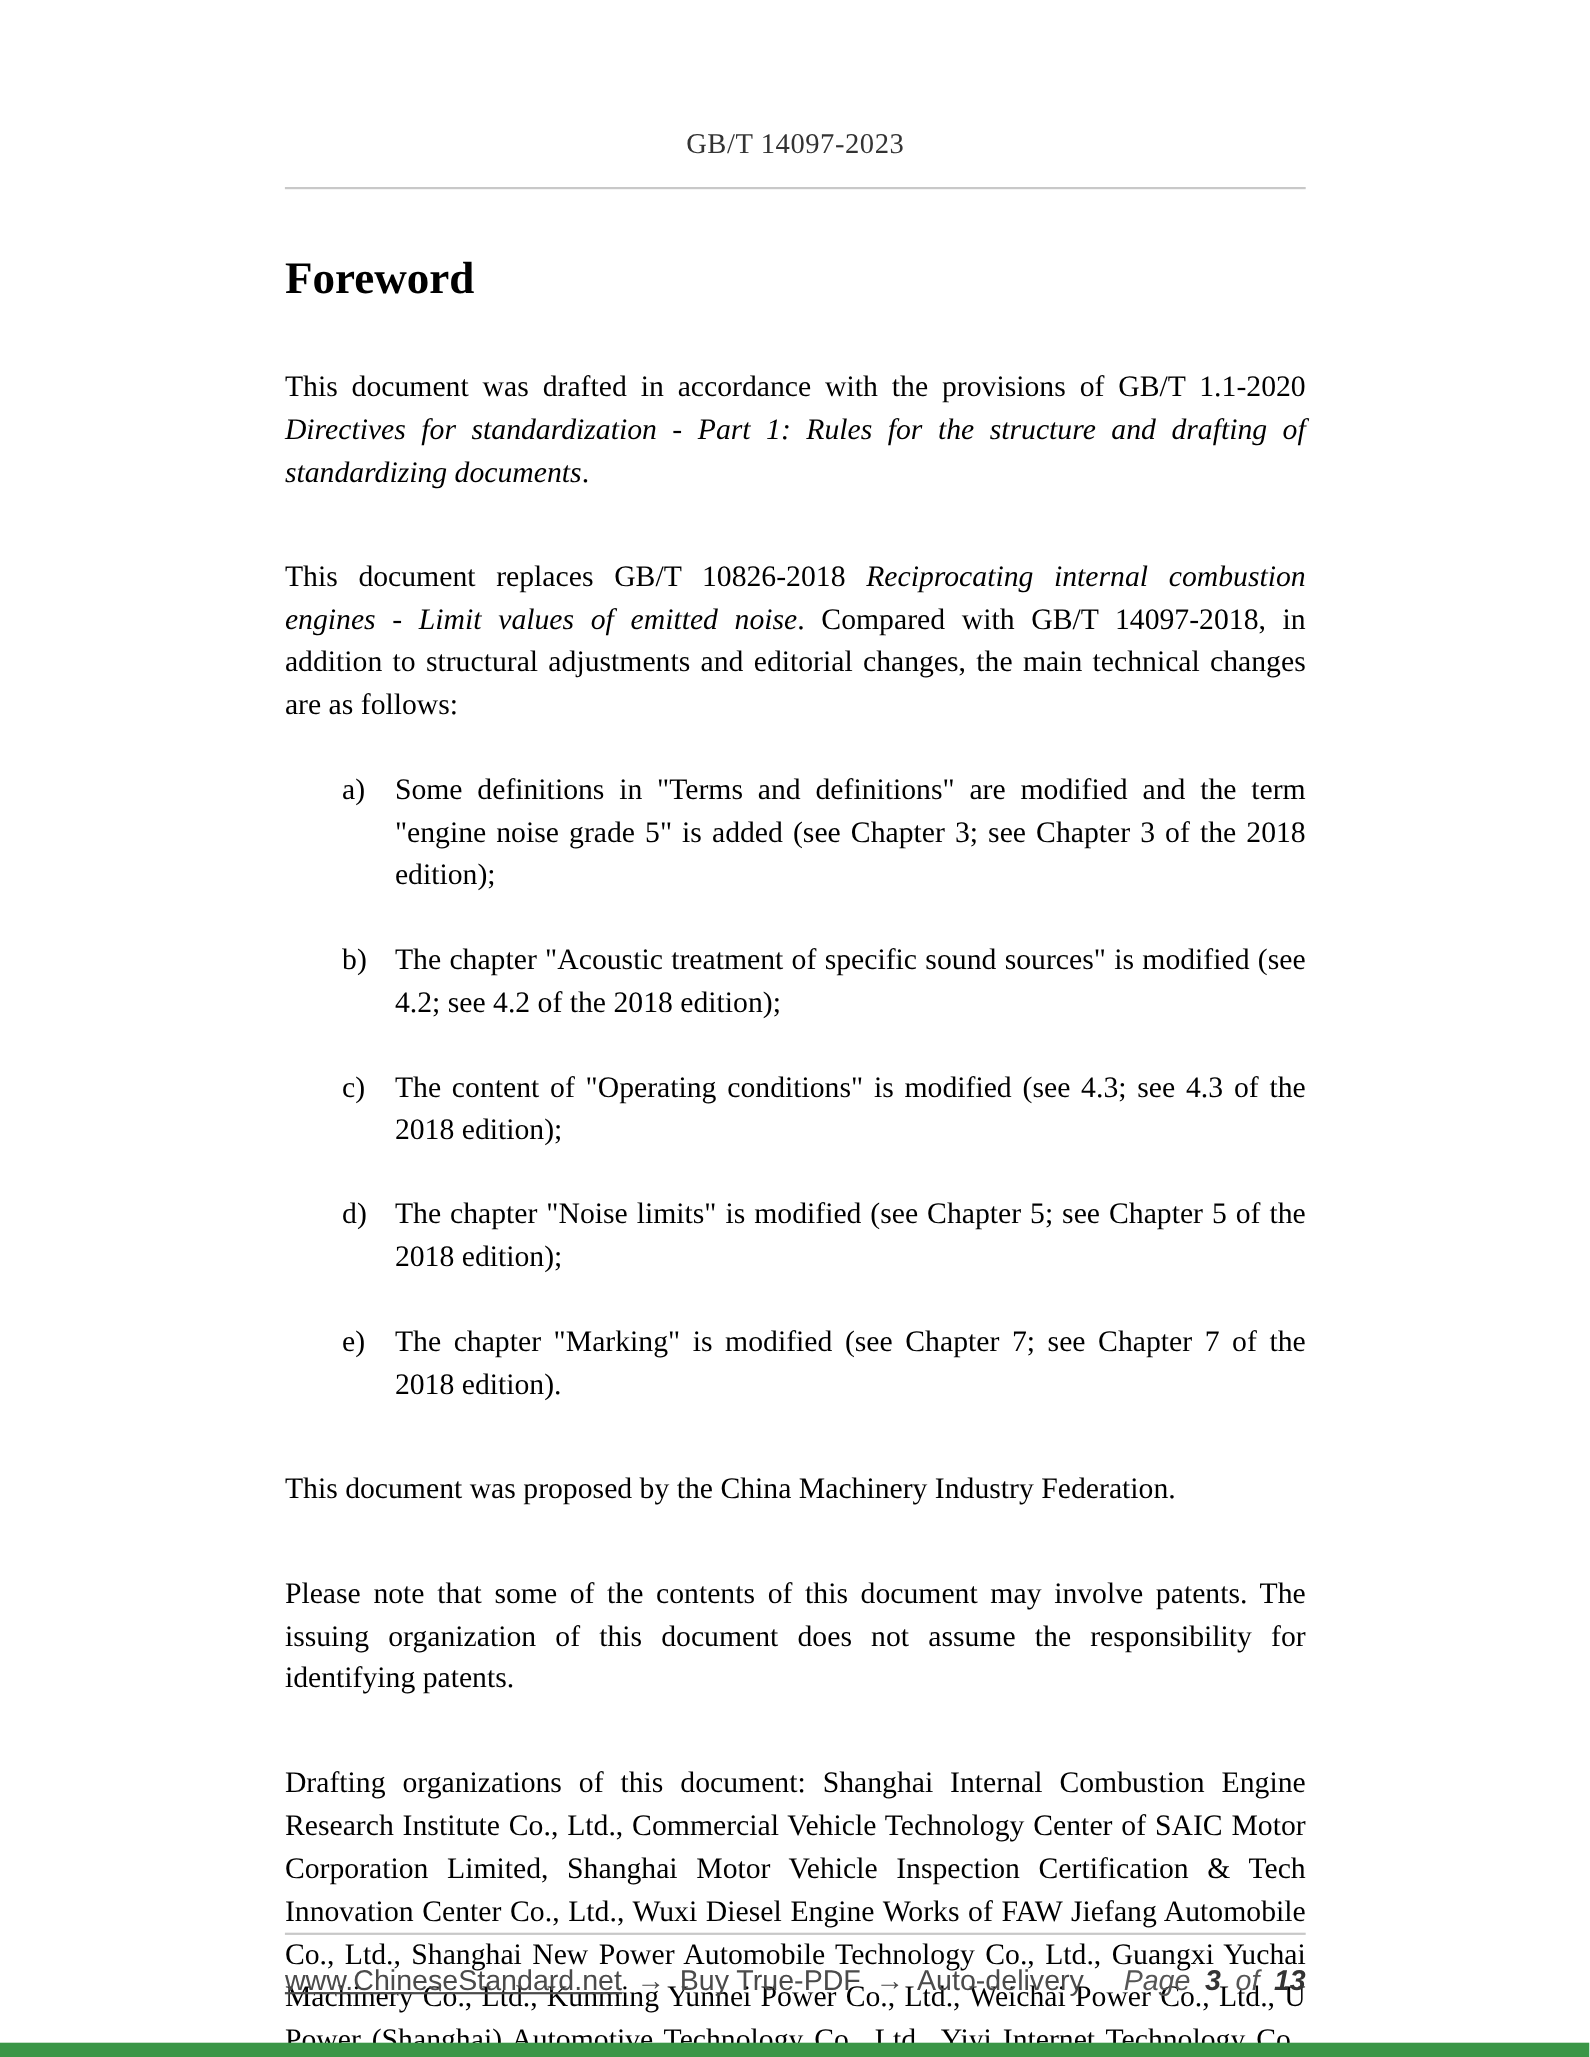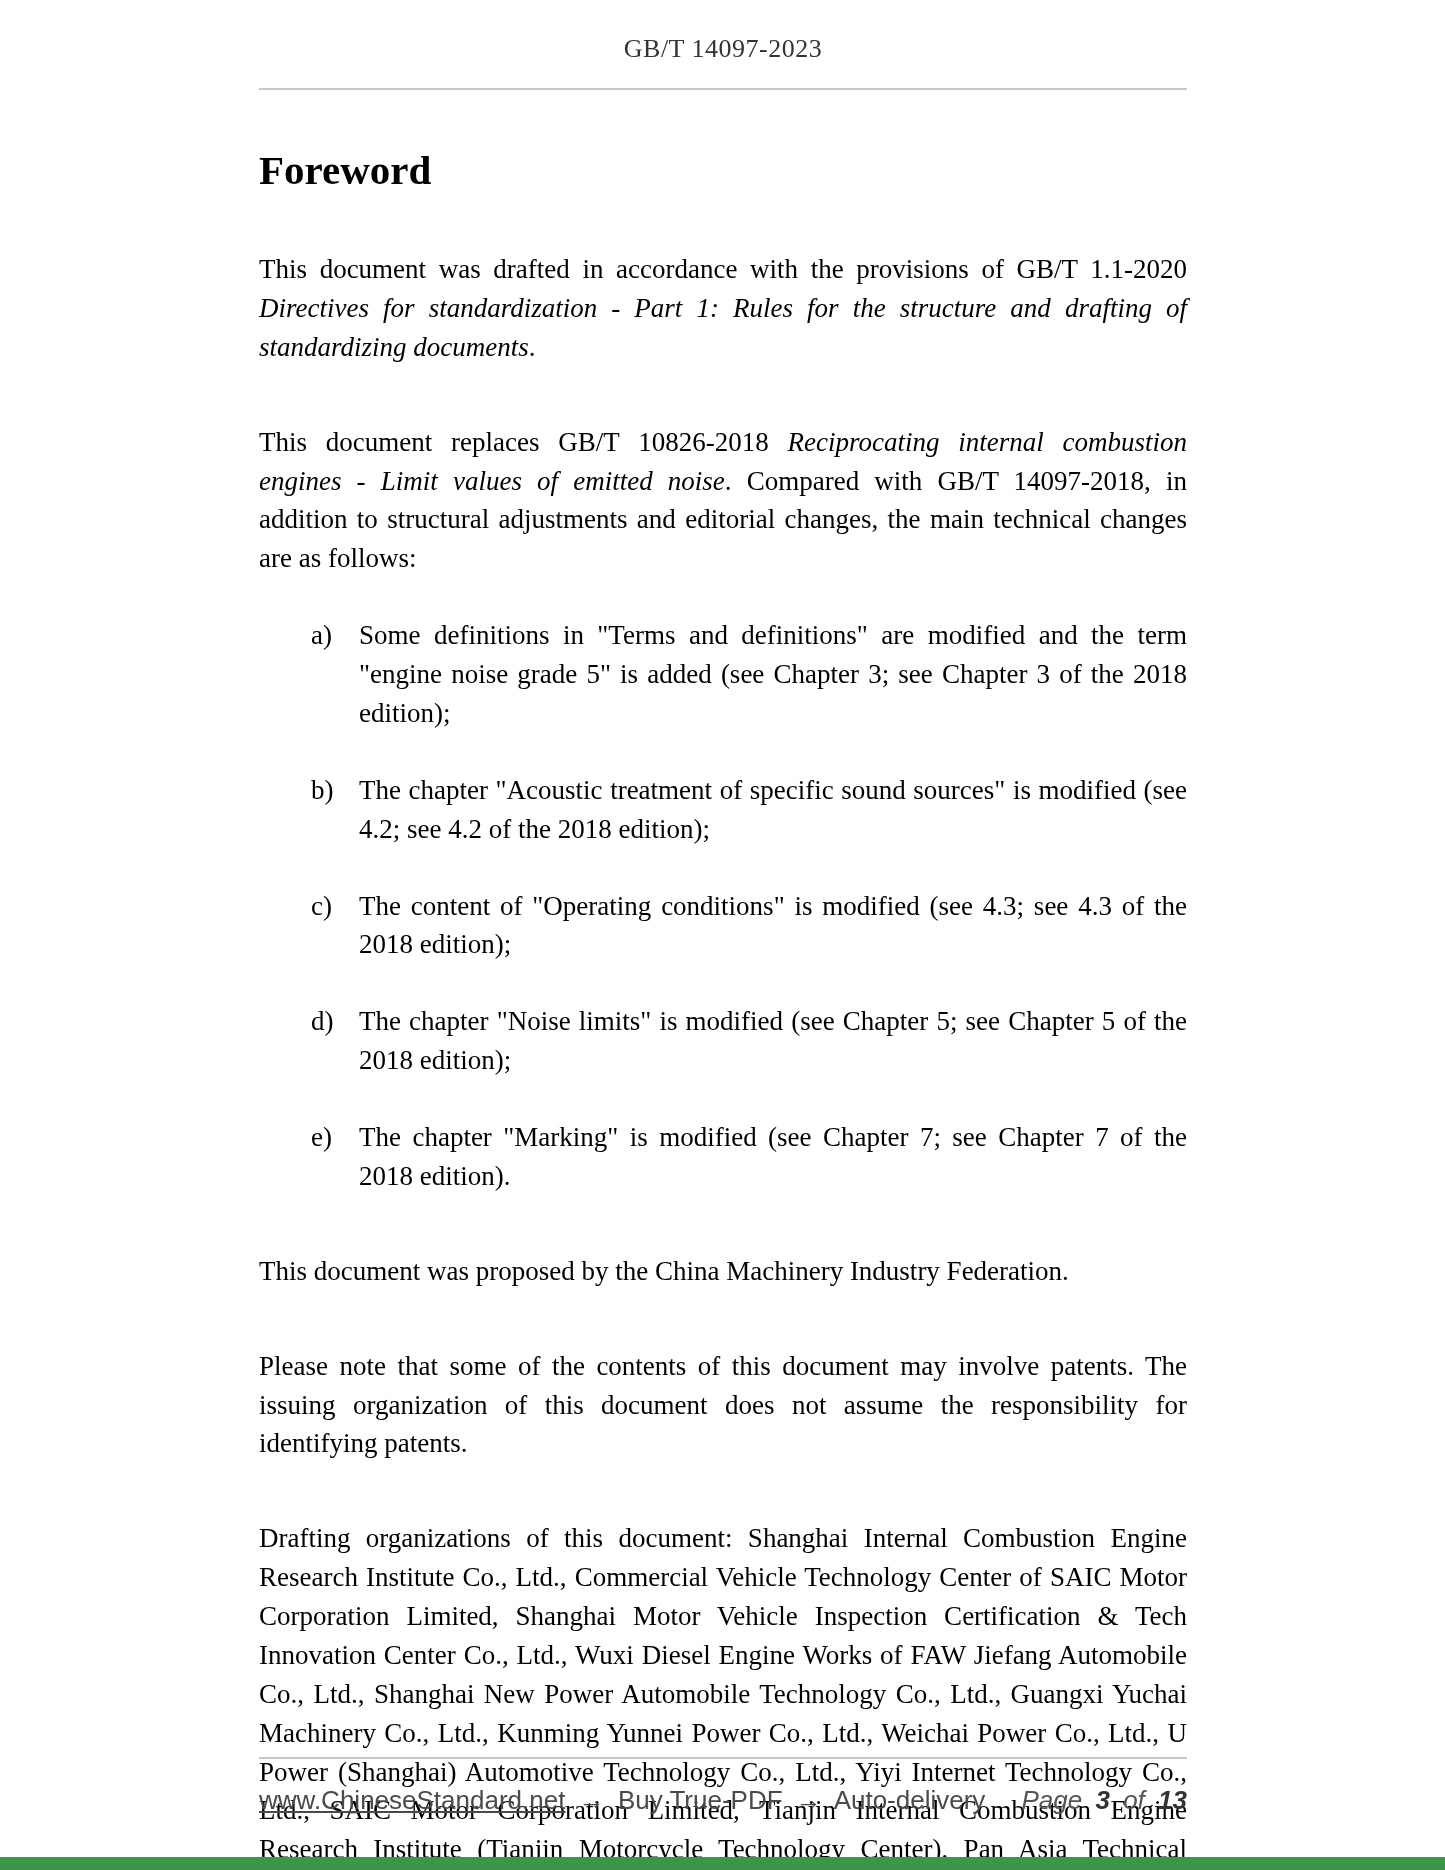--- a/index.html
+++ b/index.html
@@ -7,21 +7,21 @@
   body {
     background:#ffffff;
     font-family:"Liberation Serif", serif;
     color:#000000;
     position:relative;
     overflow:hidden;
   }
   .page { position:absolute; inset:0; background:#ffffff; }
   .content { position:absolute; left:259px; width:928px; top:0; }
 
-  .doc-header { text-align:center; padding-top:34px; font-size:26px; color:#333333; letter-spacing:0.5px; }
+  .doc-header { text-align:center; padding-top:116px; font-size:26px; color:#333333; letter-spacing:0.5px; }
   .header-rule { border:none; border-top:2px solid #c8c8c8; margin-top:24px; }
 
   .doc-title { text-align:left; font-size:41px; font-weight:bold; margin-top:56px; color:#000; }
 
   .para { font-size:27px; line-height:1.44; text-align:justify; margin-top:56px; }
   .italic { font-style:italic; }
 
   .change-list { margin-top:6px; }
   .change-item { display:flex; margin-top:38px; }
   .change-label { flex:none; width:48px; margin-left:52px; font-size:27px; line-height:1.44; }

